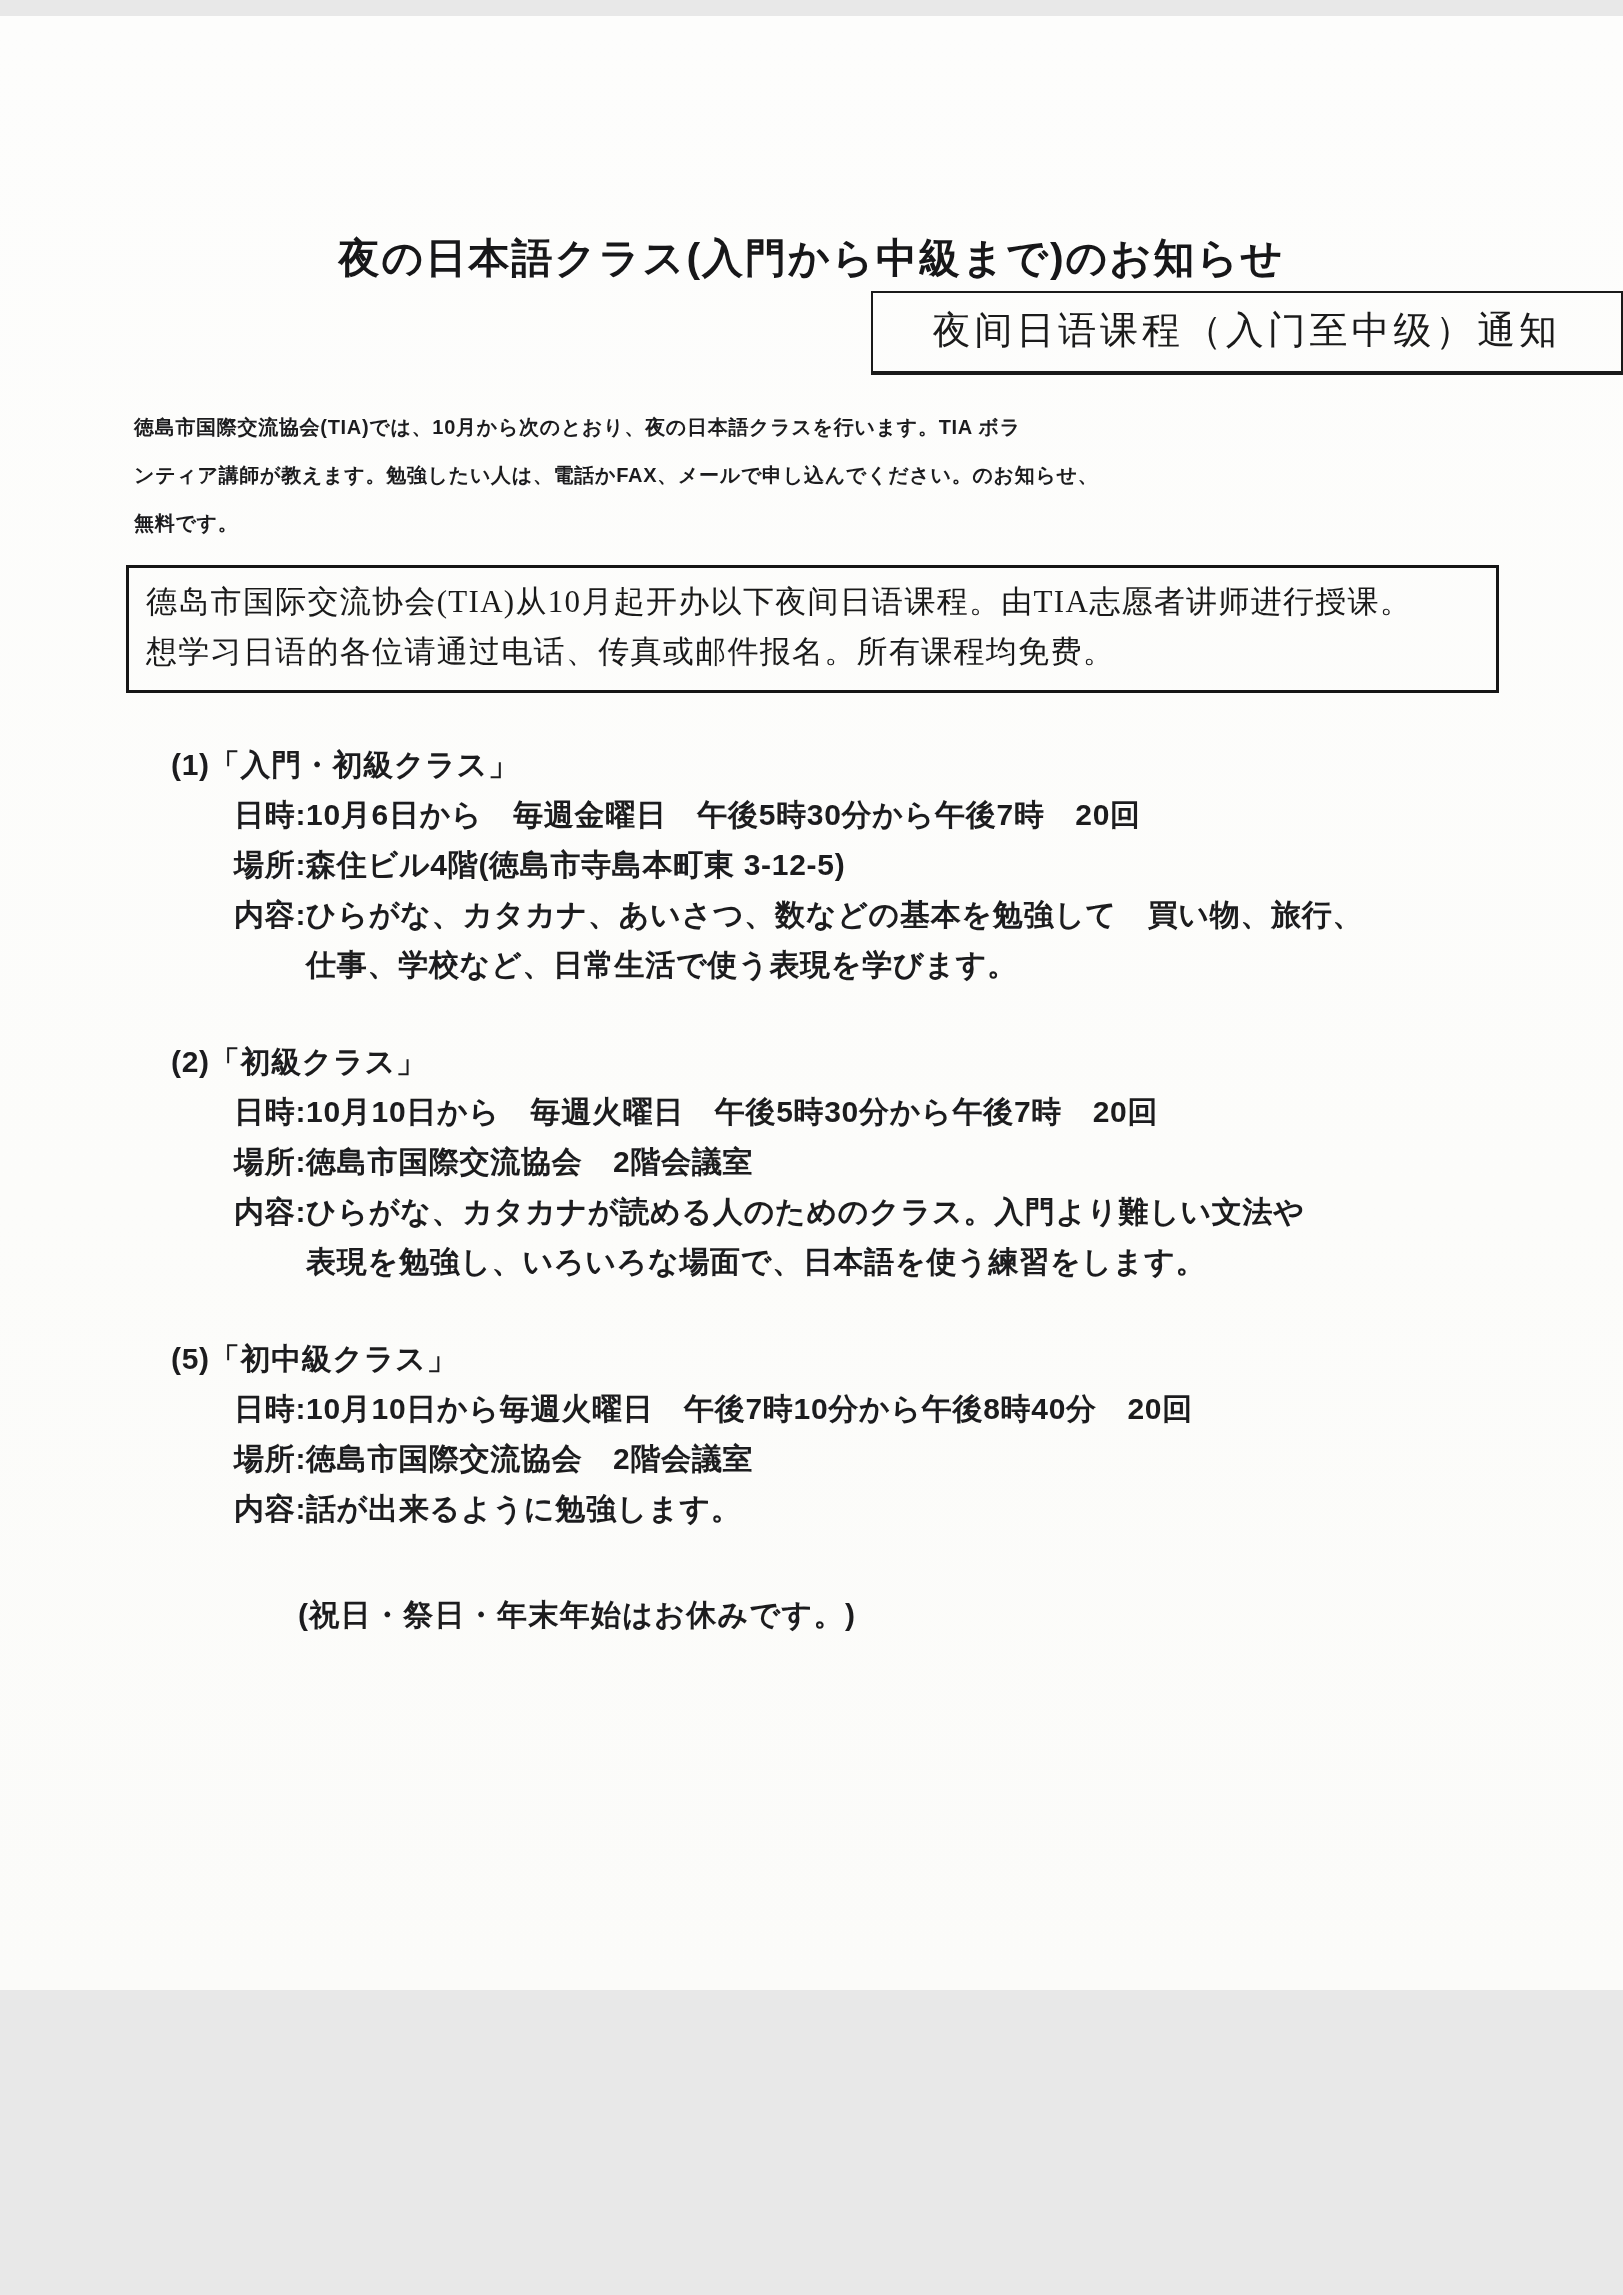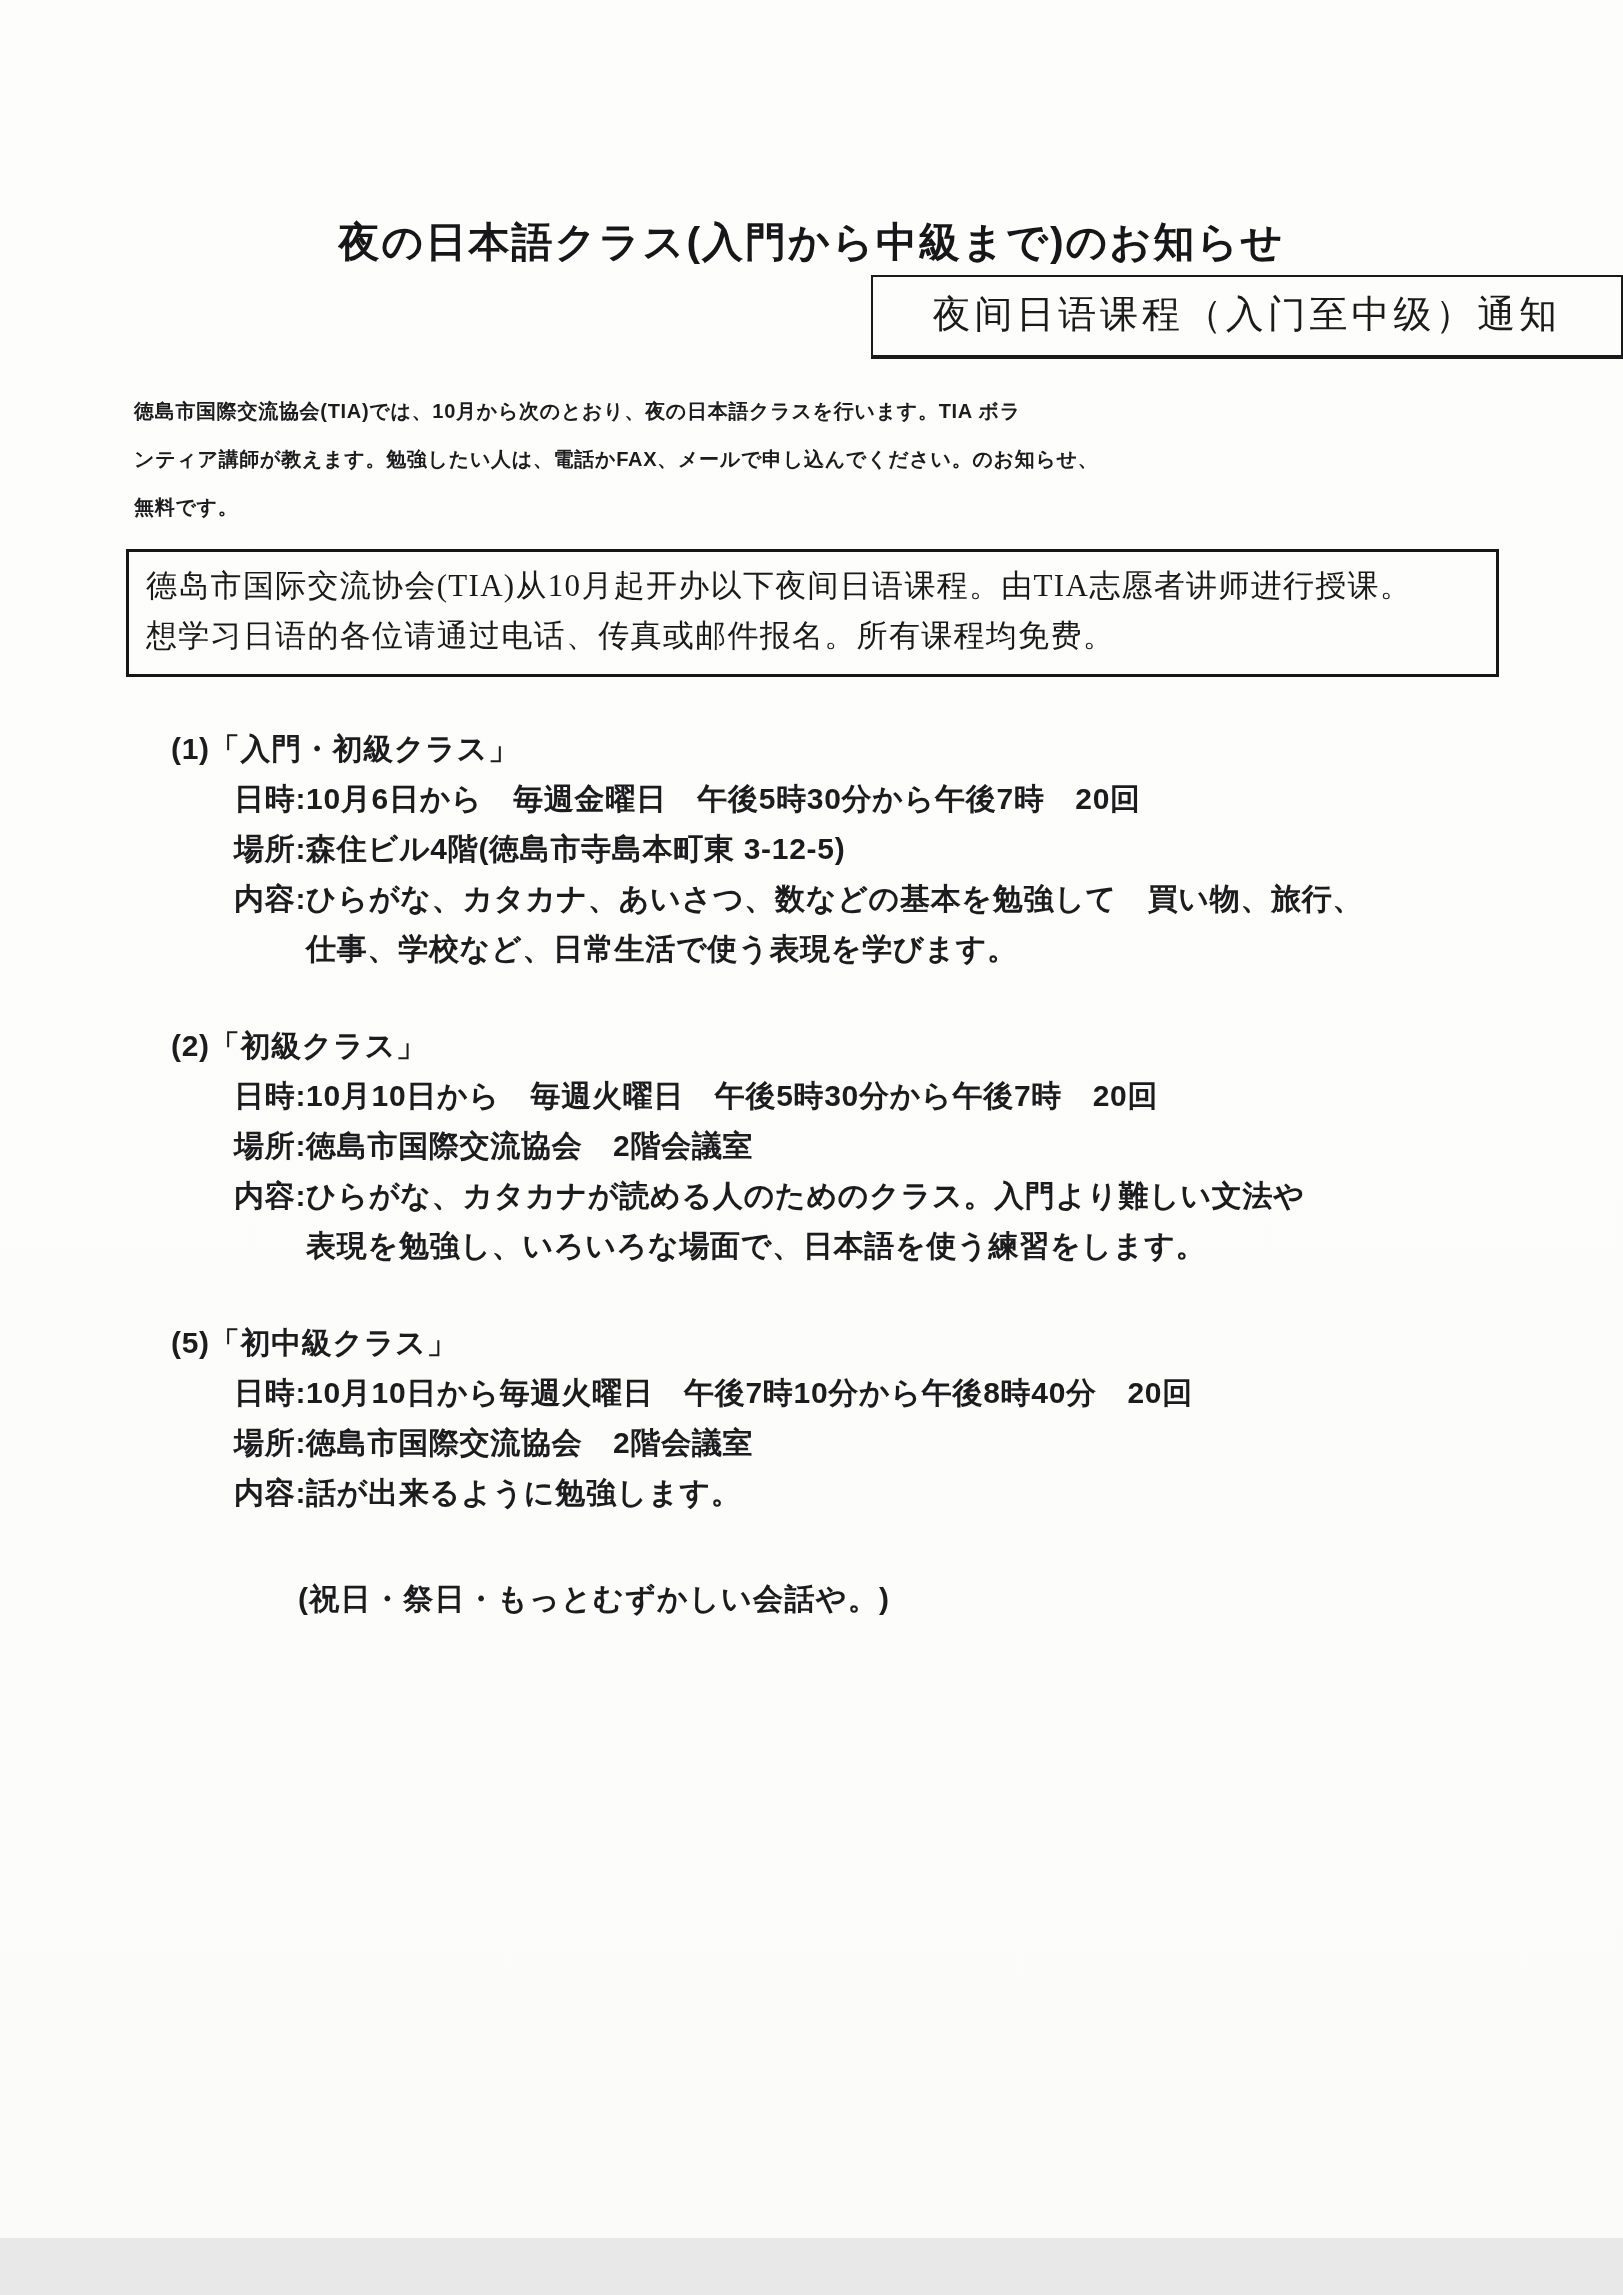--- a/index.html
+++ b/index.html
@@ -1,19 +1,19 @@
 <!DOCTYPE html>
 <html lang="ja" style="font-size:10.5px"><head>
 <meta charset="utf-8">
 <style>
   html,body{margin:0;padding:0;background:#e8e8e8;}
   .page{
     position:relative;
-    width:1623px;height:2238px;
-    margin:0 auto;
+    width:1623px;height:1974px;
+    margin:16px auto;
     background:linear-gradient(180deg,#fdfdfc 0%,#fcfcfa 60%,#fbfbf9 100%);
     color:#1c1c1e;
     overflow:hidden;
     font-family:"Liberation Sans","DejaVu Sans",sans-serif;
   }
   .nowrap{white-space:nowrap;}
 
   .title{
     padding-top:217px;
     text-align:center;
@@ -150,16 +150,16 @@
       </div>
       <div class="field">
         <span class="label">内容:</span>
         <span class="value">
           <div>話が出来るように勉強します。</div>
         </span>
       </div>
     </div>
   </section>
 
-  <div class="closing">(祝日・祭日・もっとむずかしい会話や。)</div>
+  <div class="closing">(祝日・祭日・年末年始はお休みです。)</div>
 
 </div>
 
 
 </body></html>

